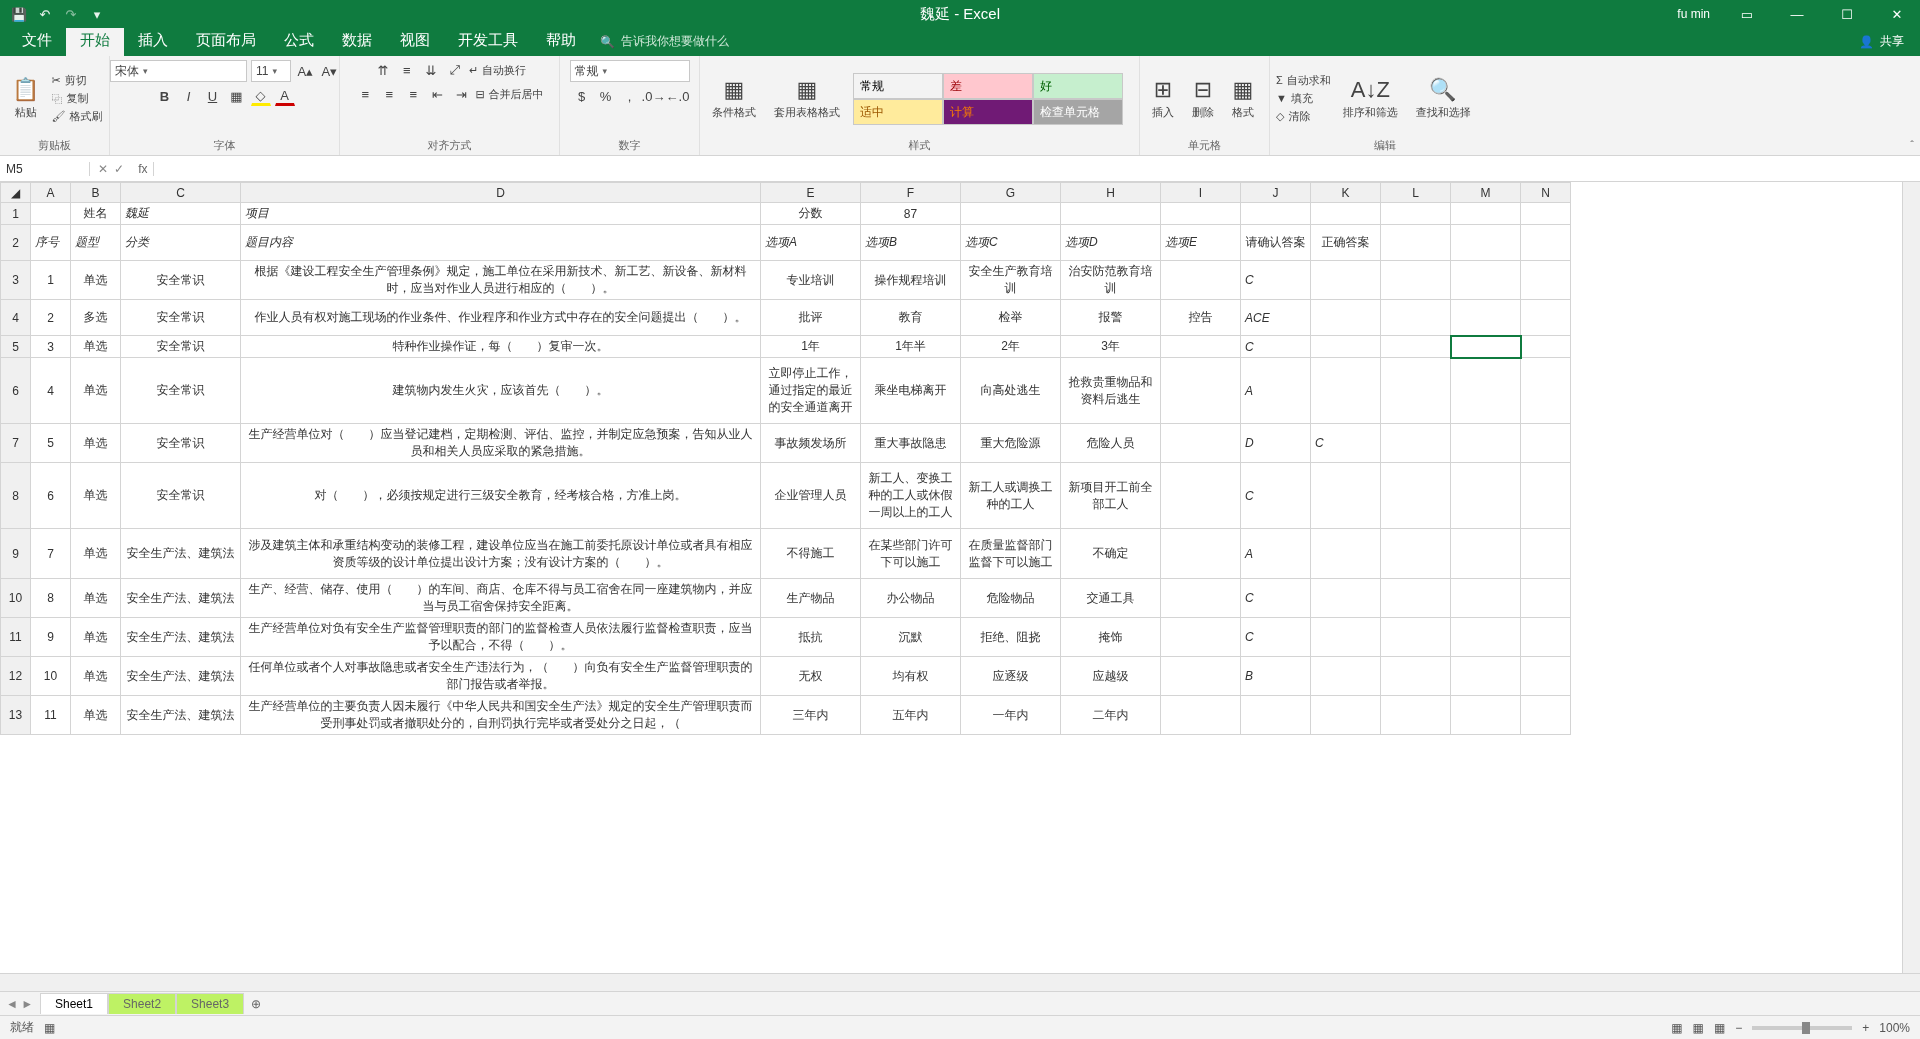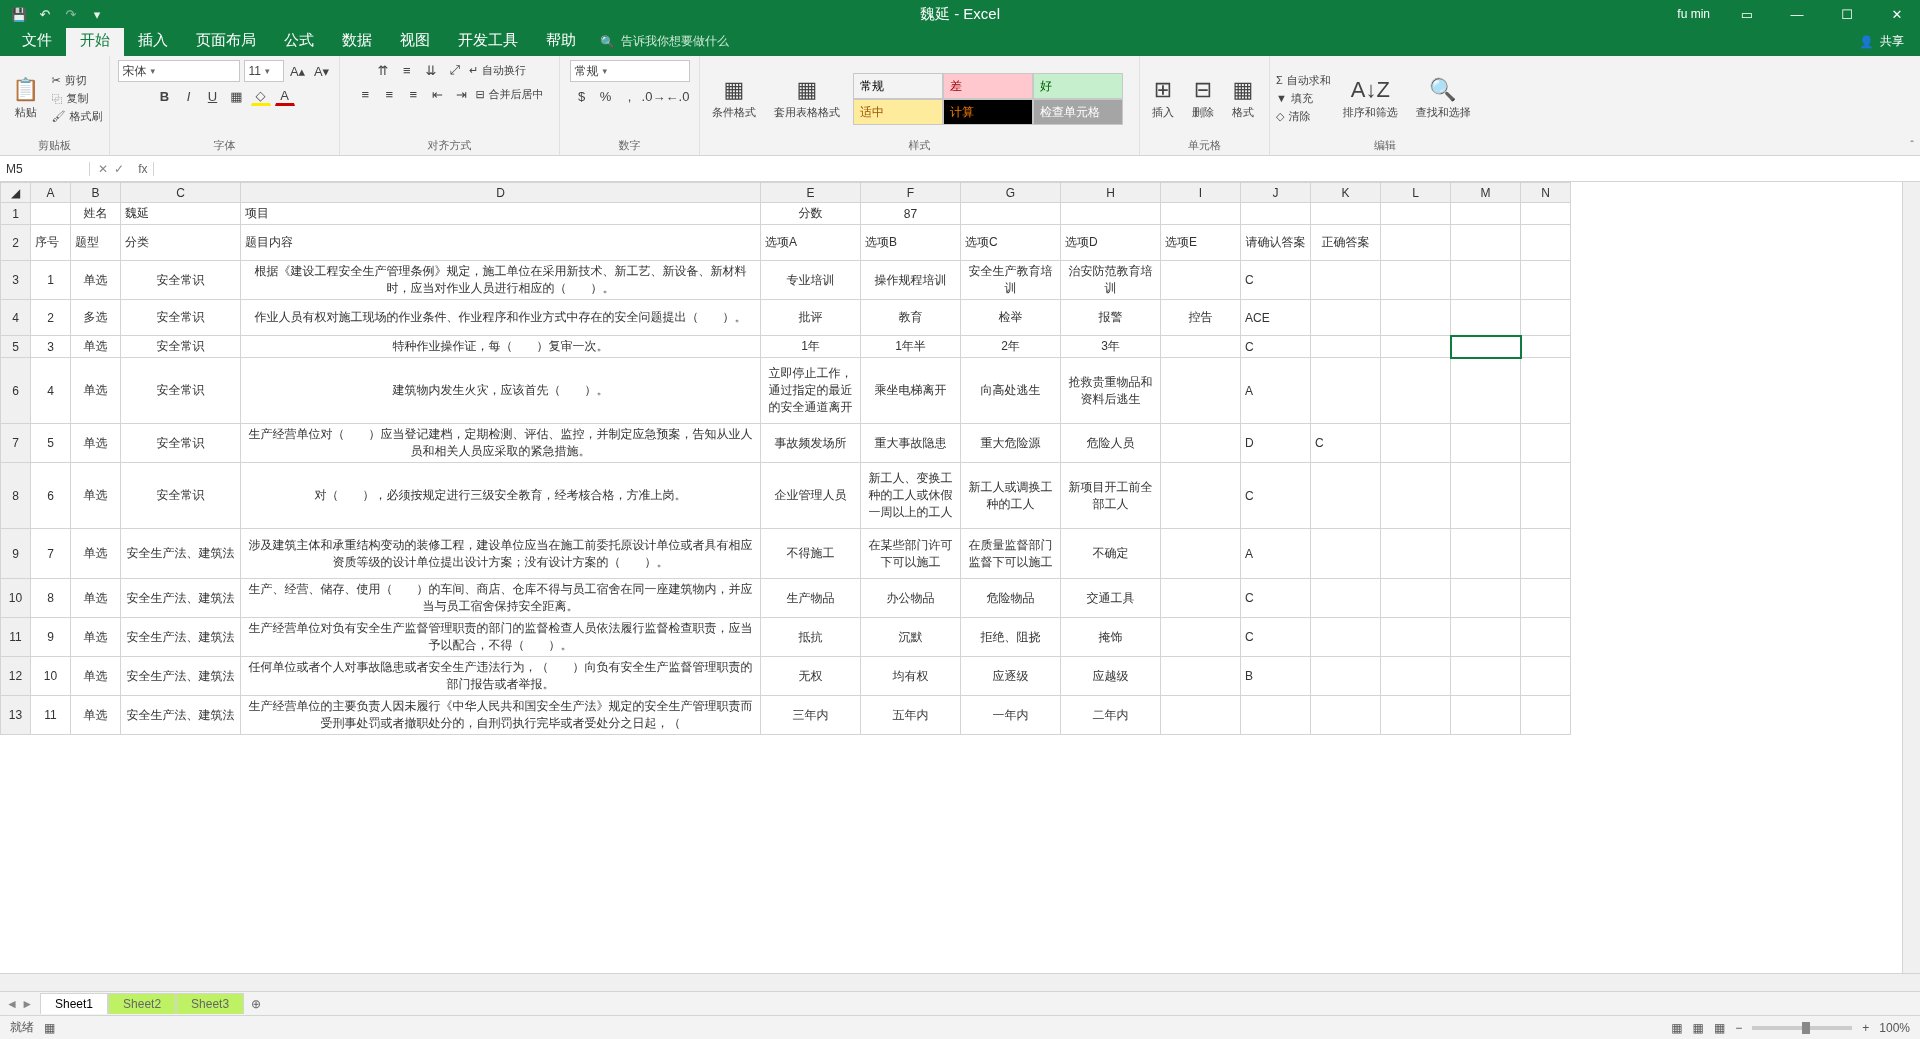--- a/index.html
+++ b/index.html
@@ -44,21 +44,21 @@
 .formula-input { flex:1; padding:0 6px; font-size:12px; color:#333; }
 
 
 .gridwrap { position:relative; height:calc(1039px - 28px - 28px - 100px - 26px - 24px - 24px); overflow:hidden; background:#fff; }
 table.sheet { border-collapse:collapse; table-layout:fixed; }
 .sheet th, .sheet td { border:1px solid #d4d4d4; font-size:12px; color:#333; padding:2px 4px; overflow:hidden; }
 .sheet th { background:#f0f0f0; font-weight:normal; text-align:center; }
 .sheet .rh { background:#f0f0f0; text-align:center; width:30px; }
 .sheet .ch { height:20px; }
 .sheet td { vertical-align:middle; text-align:center; }
-.sheet td.left { text-align:left; }
+.sheet td.left { text-align:left;font-style:italic; }
 .sel { border:2px solid #0f7b3f !important; background:#fff; }
 .scroll-h { position:absolute; bottom:0; left:0; right:0; height:18px; background:#f0f0f0; border-top:1px solid #d4d4d4; display:flex; }
 .scroll-v { position:absolute; top:0; right:0; bottom:18px; width:18px; background:#f0f0f0; border-left:1px solid #d4d4d4; }
 
 
 .sheettabs { height:24px; background:#f3f3f3; border-top:1px solid #d4d4d4; display:flex; align-items:center; padding-left:40px; gap:0; }
 .sheettabs .nav { position:absolute; left:6px; display:flex; gap:6px; color:#888; }
 .sheettabs .stab { padding:3px 14px; border:1px solid #d4d4d4; border-bottom:none; background:#fff; font-size:12px; cursor:pointer; }
 .sheettabs .stab.inactive { background:#bef264; color:#666; }
 .sheettabs .addsheet { width:24px; text-align:center; color:#666; padding:3px 6px; }
@@ -133,21 +133,21 @@
             <span>格式刷</span>
           </div>
       </div>
     </div>
     <div class="label">剪贴板</div>
   </div>
 
   <div class="rgroup" style="width:230px">
     <div class="body smallcol" style="gap:4px">
       <div class="smallrow">
-        <div class="combo" style="width:122px">
+        <div class="combo" style="width:137px">
             <span>宋体</span>
             <span class="dd">▾</span>
           </div>
         <div class="combo" style="width:40px">
             <span>11</span>
             <span class="dd">▾</span>
           </div>
         <span class="icnbtn">A▴</span>
         <span class="icnbtn">A▾</span>
       </div>
@@ -221,21 +221,21 @@
         </div>
       <div class="bigbtn">
           <span class="ico">▦</span>
           <span>套用表格格式</span>
         </div>
       <div class="stylegrid">
         <div class="stylebox">常规</div>
         <div class="stylebox" style="background:#ffc7ce;color:#9c0006">差</div>
         <div class="stylebox" style="background:#c6efce;color:#006100">好</div>
         <div class="stylebox" style="background:#ffeb9c;color:#9c5700">适中</div>
-        <div class="stylebox" style="background:#000000;color:#fa7d00">计算</div>
+        <div class="stylebox" style="background:#701a75;color:#fa7d00">计算</div>
         <div class="stylebox" style="background:#a5a5a5;color:#fff">检查单元格</div>
       </div>
     </div>
     <div class="label">样式</div>
   </div>
 
   <div class="rgroup" style="width:130px">
     <div class="body">
       <div class="bigbtn">
           <span class="ico">⊞</span>

